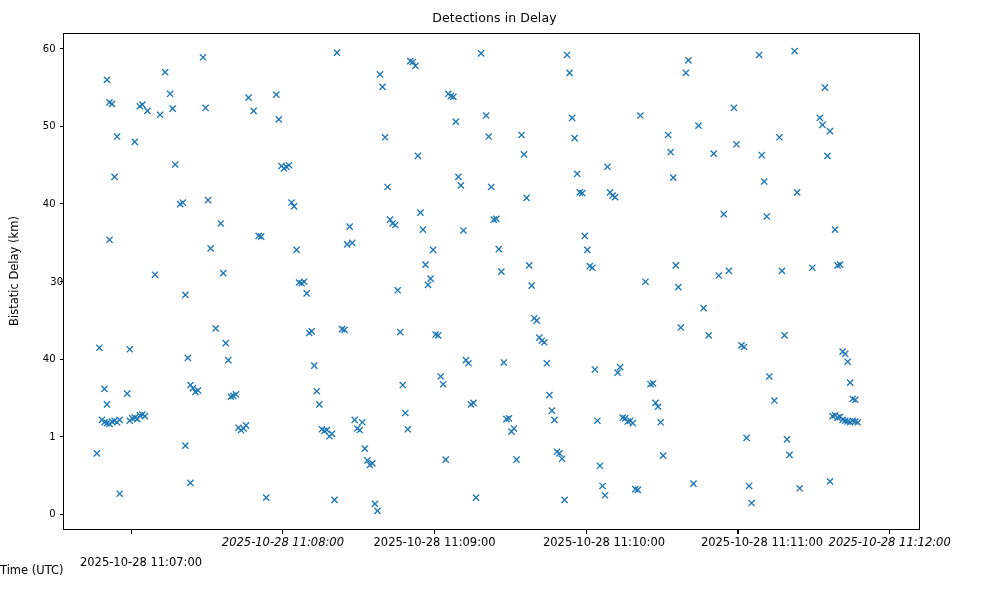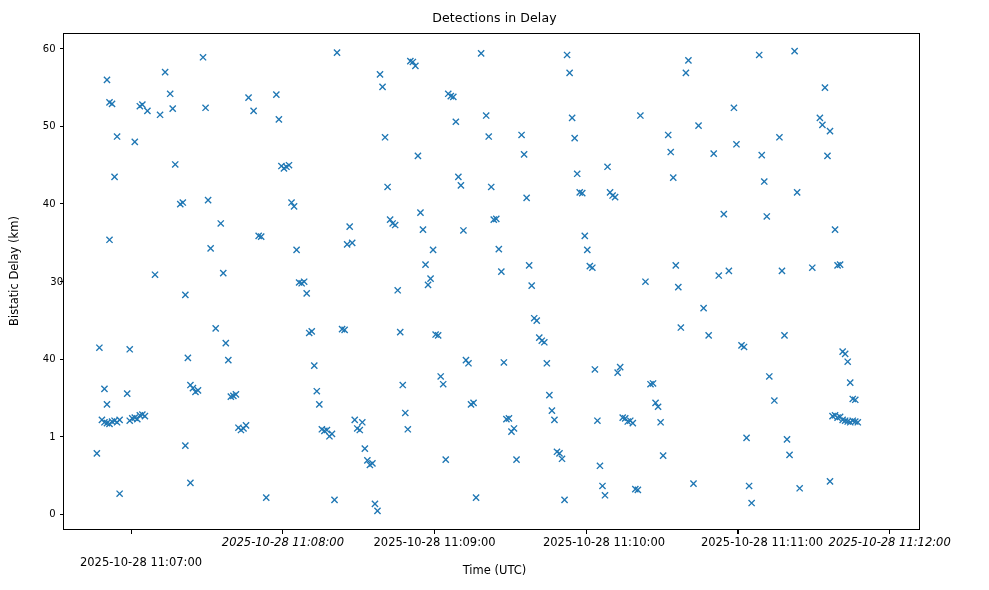--- a/index.html
+++ b/index.html
@@ -89,21 +89,21 @@
     top: 530px;
     width: 1.05px;
     height: 3.5px;
     background: #000000;
   }
   #x-axis-label {
     position: absolute;
     left: 0;
     top: 563px;
     width: 989px;
-    text-align: center;
+    text-align: left;
     font-size: 11.5px;
   }
 </style>
 </head>
 <body>
 
 <div id="figure">
 
   <div id="chart-title">Detections in Delay</div>
 

